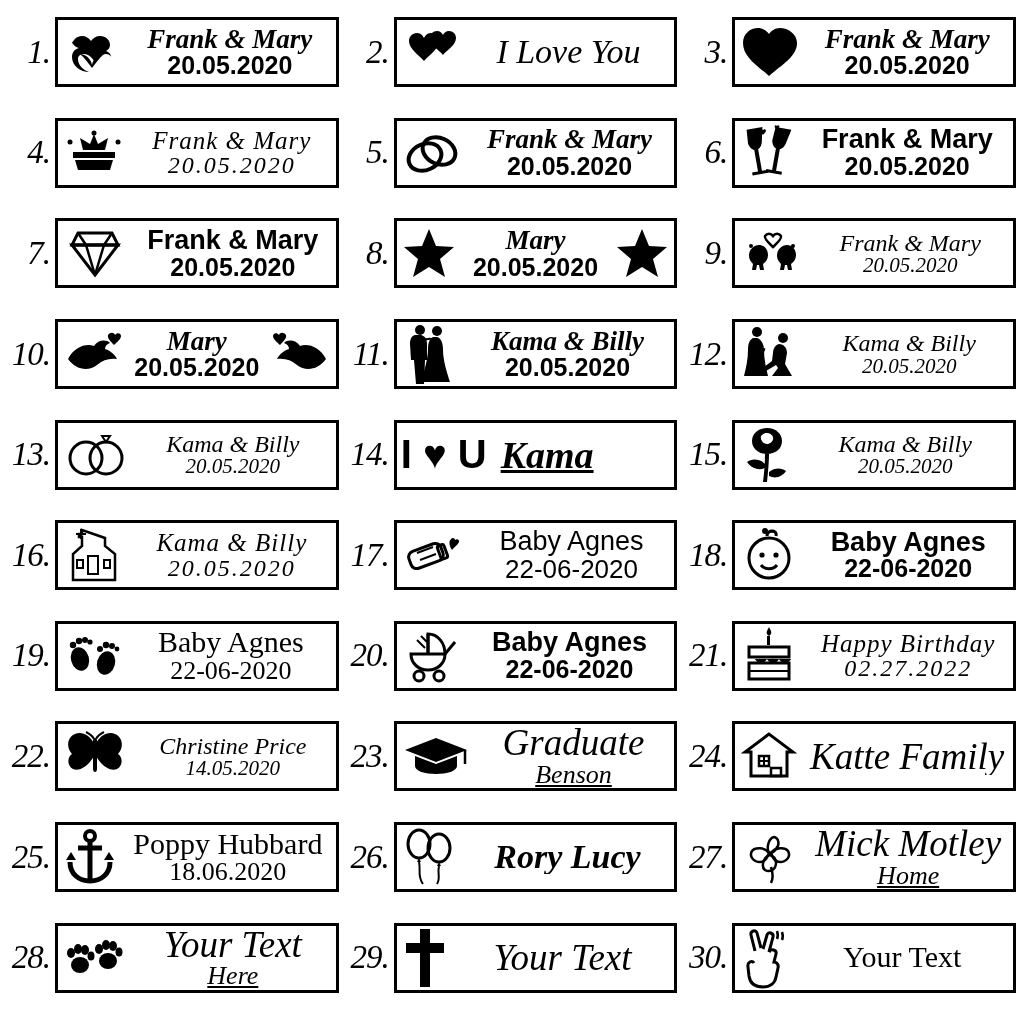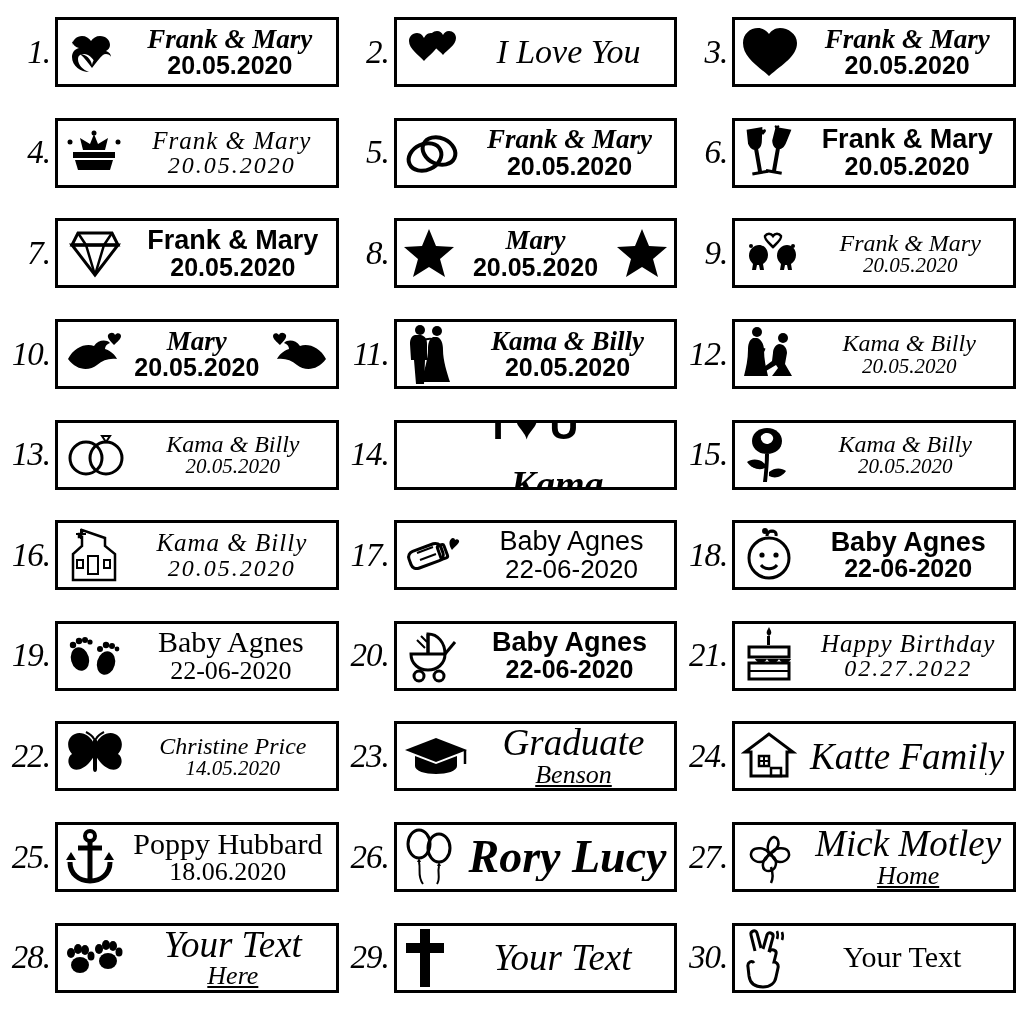--- a/index.html
+++ b/index.html
@@ -148,45 +148,43 @@
   .big-script .l2 {
     font-family: "Liberation Serif", serif;
     font-style: italic;
     font-size: 26px;
     text-decoration: underline;
   }
   .fat-italic .l1 {
     font-family: "Liberation Serif", serif;
     font-style: italic;
     font-weight: bold;
-    font-size: 46px;
+    font-size: 34px;
   }
   .iloveyou {
     font-family: "Liberation Serif", serif;
     font-style: italic;
     font-size: 34px;
     white-space: nowrap;
   }
   .iou {
     display: flex;
     align-items: center;
     gap: 14px;
     width: 100%;
     font-family: "Liberation Sans", sans-serif;
     font-weight: bold;
     font-size: 40px;
-    flex-direction: column;
   }
   .iou .kama {
     font-family: "Liberation Serif", serif;
     font-style: italic;
     font-weight: bold;
     font-size: 38px;
     text-decoration: underline;
-    margin-left: 43px;
   }
 </style>
 </head>
 <body>
 
 <div class="sheet">
 
   <div class="cell">
     <div class="num">1.</div>
     <div class="plate">

